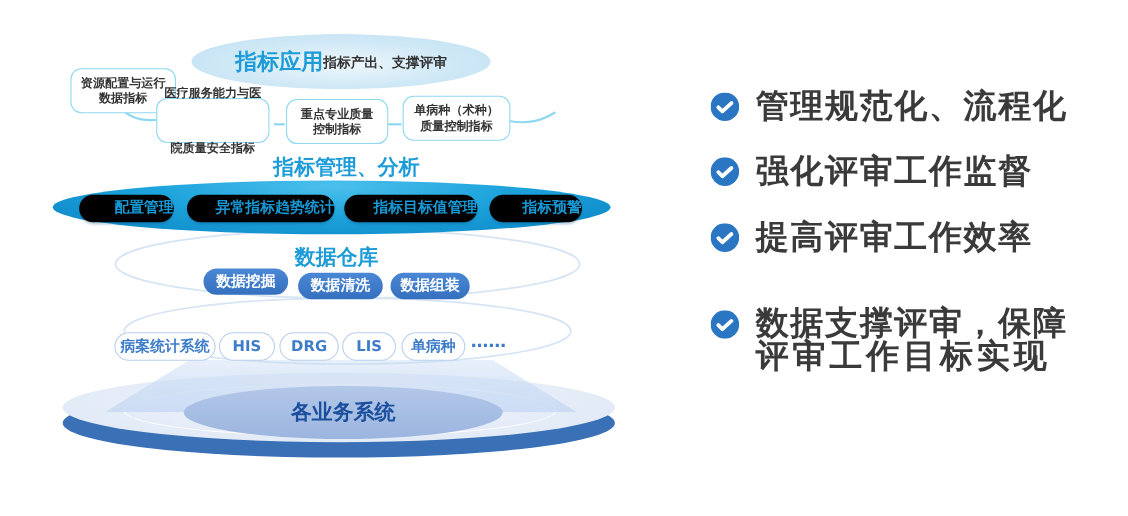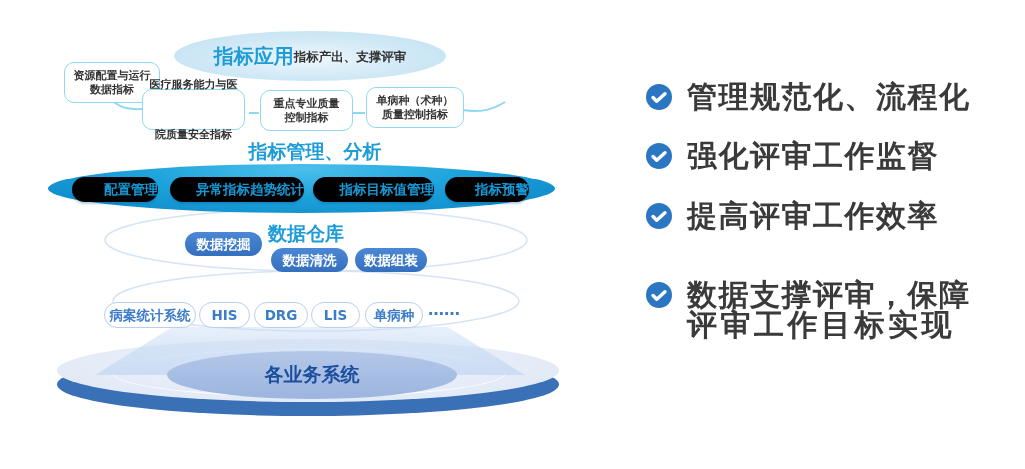--- a/index.html
+++ b/index.html
@@ -48,21 +48,21 @@
   .wp1{left:72px;top:177px;width:86px;}
   .wp2{left:170px;top:177px;width:134px;}
   .wp3{left:313px;top:177px;width:121px;}
   .wp4{left:445px;top:177px;width:84px;}
 
   
   .bpill{
     background:linear-gradient(180deg,#4a87d4,#3570bf);border-radius:13px;height:24px;
     line-height:24px;text-align:center;color:#fff;font-weight:bold;font-size:13.5px;
   }
-  .bp1{left:185px;top:232px;width:77px;}
+  .bp1{left:185px;top:244px;width:77px;}
   .bp2{left:271px;top:248px;width:77px;}
   .bp3{left:355px;top:248px;width:72px;}
 
   
   .spill{
     background:#fff;border:1px solid #b9cfec;border-radius:13px;height:24px;line-height:24px;
     text-align:center;color:#3d7cc9;font-weight:bold;font-size:13.5px;
   }
   .s1{left:104px;top:302px;width:90px;}
   .s2{left:199px;top:302px;width:49px;}

